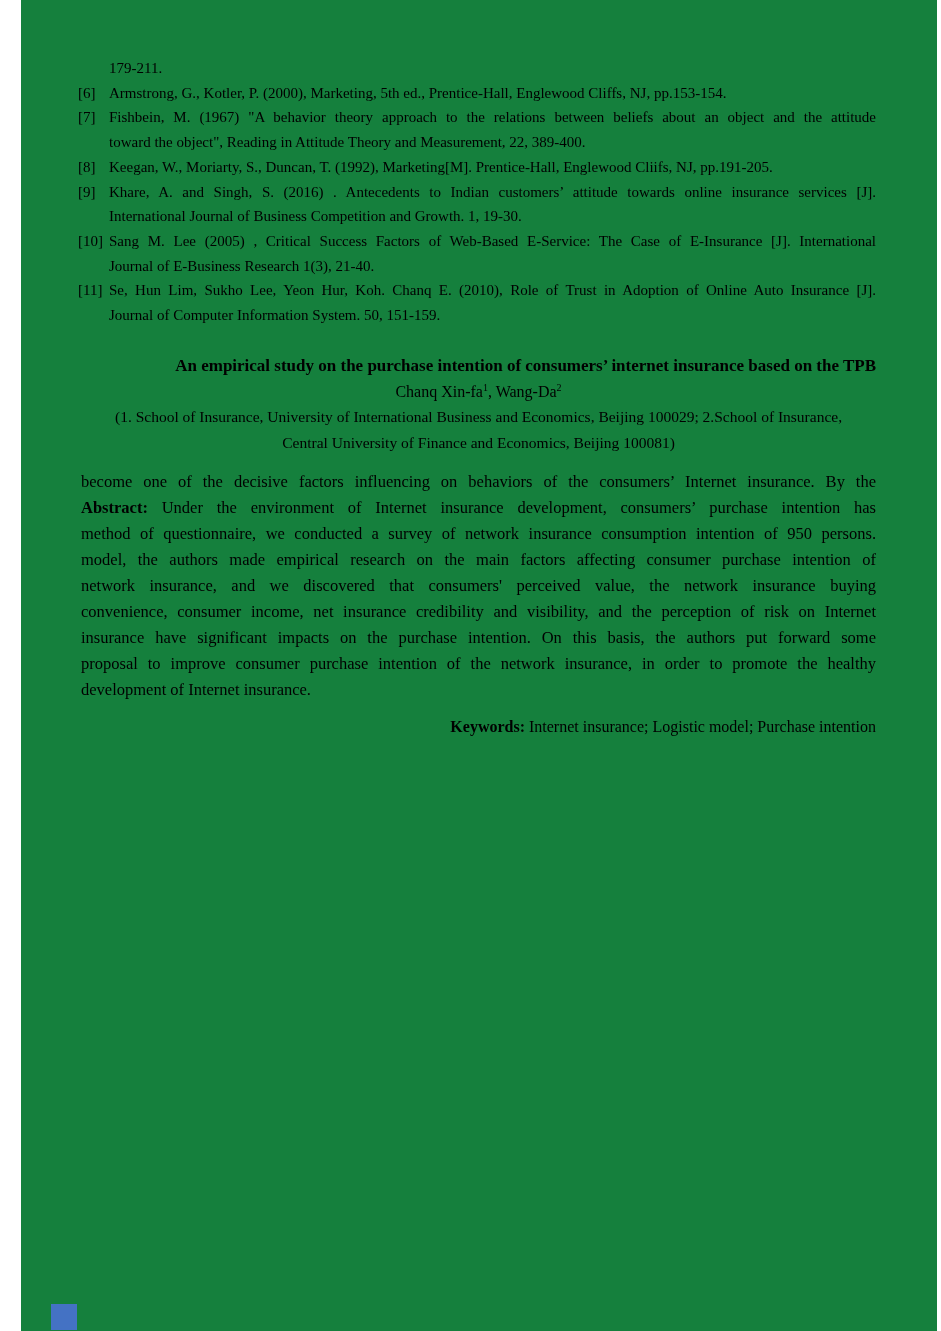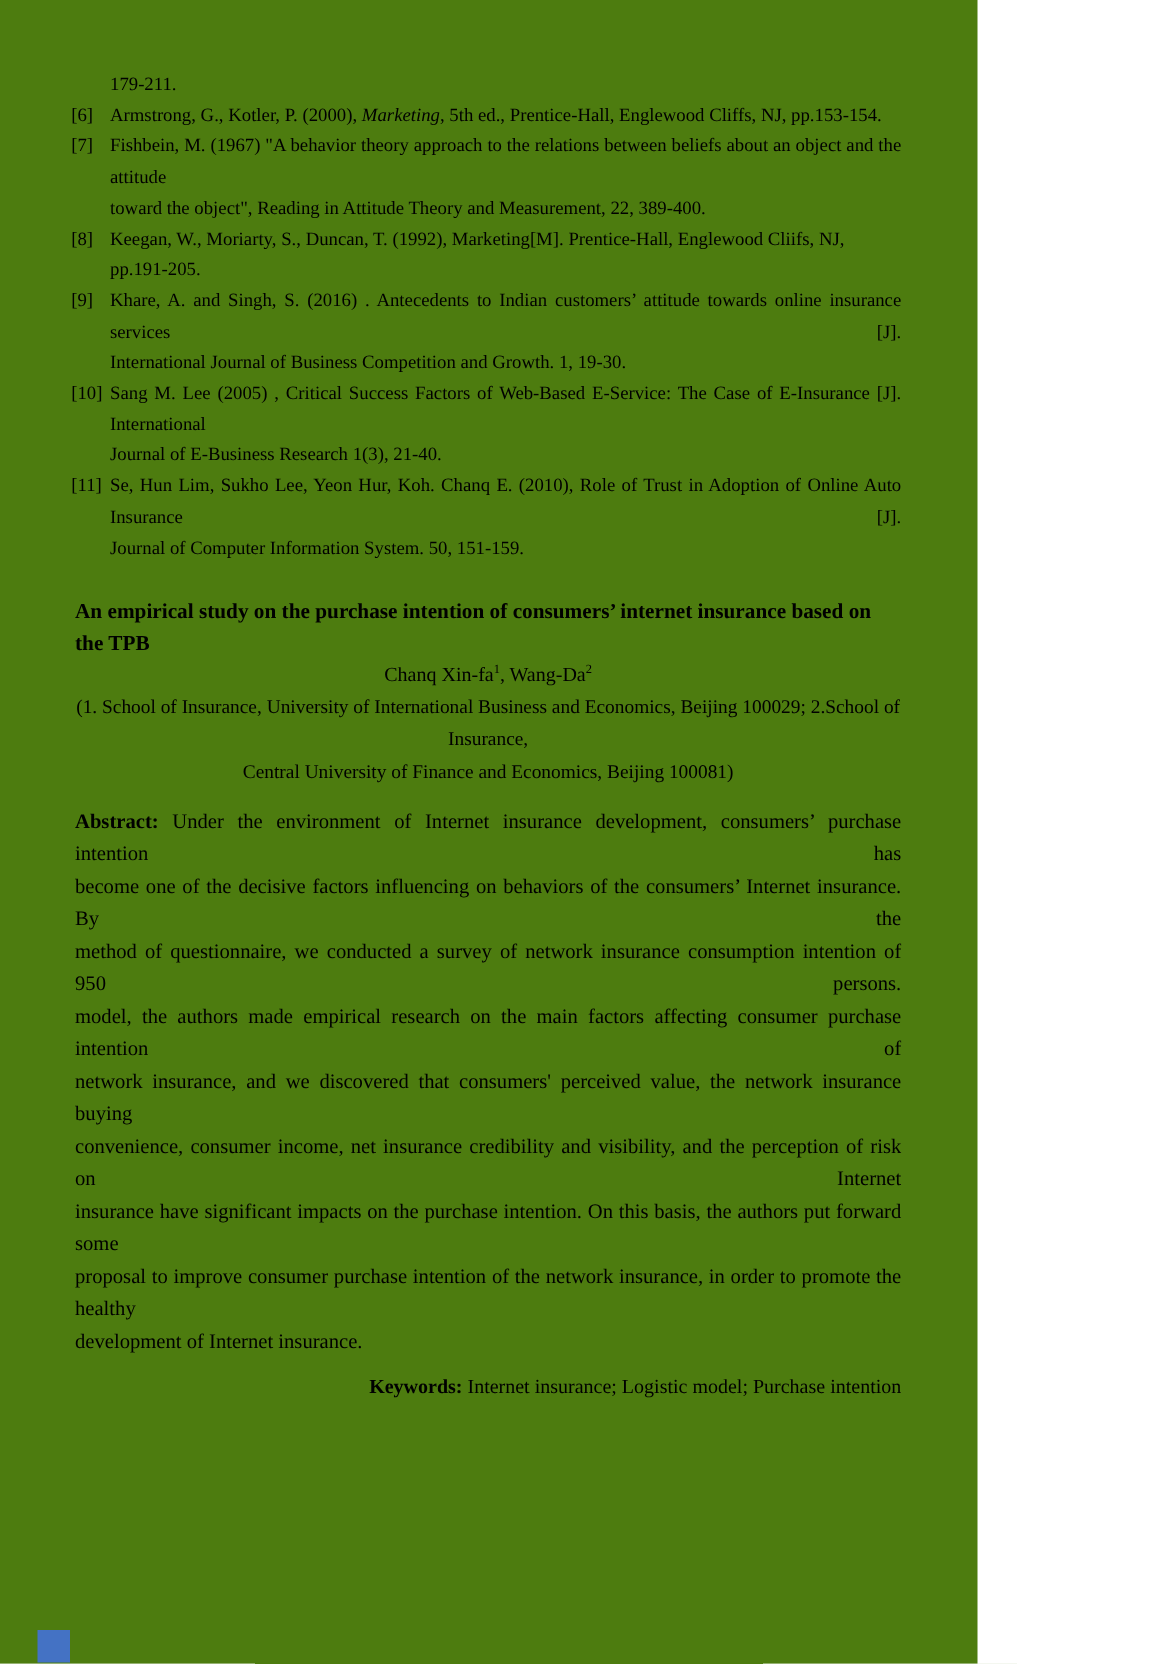--- a/index.html
+++ b/index.html
@@ -1,23 +1,24 @@
 <!DOCTYPE html>
 <html><head>
 <meta charset="utf-8">
 <style>
   html, body { margin: 0; padding: 0; background: #ffffff; }
   .page {
     position: relative;
-    width: 782px;
+    width: 916px;
     height: 1331px;
-    background: #4d7c0f;
+    background: #15803d;
     color: #000;
     font-family: "Liberation Serif", "DejaVu Serif", serif;
     overflow: hidden;
+    margin-left: 21px;
   }
   .content {
     padding: 56px 61px 0 60px; 
   }
 
   
   .refs {
     font-size: 15px;
     line-height: 24.7px;
   }
@@ -30,21 +31,21 @@
     position: absolute;
     left: -3px;
     top: 0;
   }
   .rline { overflow: hidden; }
   .jl { text-align: justify; text-align-last: justify; }
 
   
   .title {
     margin-top: 25px;
-    text-align: left;
+    text-align: right;
     font-weight: bold;
     font-size: 17px;
     line-height: 26px;
   }
   .authors {
     text-align: center;
     font-size: 16px;
     line-height: 25px;
   }
   .authors sup { font-size: 10px; vertical-align: super; line-height: 0; }
@@ -62,21 +63,21 @@
   }
   .abstract .aline { overflow: hidden; }
   .abstract .last { text-align: right; text-align-last: left; }
   .keywords {
     margin-top: 11px;
     font-size: 16px;
     line-height: 26px;
     text-align: right;
   }
   b { font-weight: bold; }
-  .it { font-style: italic; }
+  .it { }
 
   
   .corner-marker {
     position: absolute;
     left: 30px;
     top: 1304px;
     width: 26px;
     height: 26px;
   }
 </style>
@@ -131,22 +132,22 @@
     <div class="title">An empirical study on the purchase intention of consumers’ internet insurance based on the TPB</div>
 
     <div class="authors"><span>Chanq Xin-fa</span><sup>1</sup><span>, </span><span>Wang-Da</span><sup>2</sup></div>
 
     <div class="affiliation">
       <div>(1. School of Insurance, University of International Business and Economics, Beijing 100029; 2.School of Insurance,</div>
       <div>Central University of Finance and Economics, Beijing 100081)</div>
     </div>
 
     <div class="abstract">
+      <div class="aline jl">become one of the decisive factors influencing on behaviors of the consumers’ Internet insurance. By the</div>
       <div class="aline jl"><b>Abstract:</b> <span>Under the environment of Internet insurance development, consumers’ purchase intention has</span></div>
-      <div class="aline jl">become one of the decisive factors influencing on behaviors of the consumers’ Internet insurance. By the</div>
       <div class="aline jl">method of questionnaire, we conducted a survey of network insurance consumption intention of 950 persons.</div>
       <div class="aline jl">model, the authors made empirical research on the main factors affecting consumer purchase intention of</div>
       <div class="aline jl">network insurance, and we discovered that consumers' perceived value, the network insurance buying</div>
       <div class="aline jl">convenience, consumer income, net insurance credibility and visibility, and the perception of risk on Internet</div>
       <div class="aline jl">insurance have significant impacts on the purchase intention. On this basis, the authors put forward some</div>
       <div class="aline jl">proposal to improve consumer purchase intention of the network insurance, in order to promote the healthy</div>
       <div class="aline last">development of Internet insurance.</div>
     </div>
 
     <div class="keywords"><b>Keywords:</b> <span>Internet insurance; Logistic model; Purchase intention</span></div>

